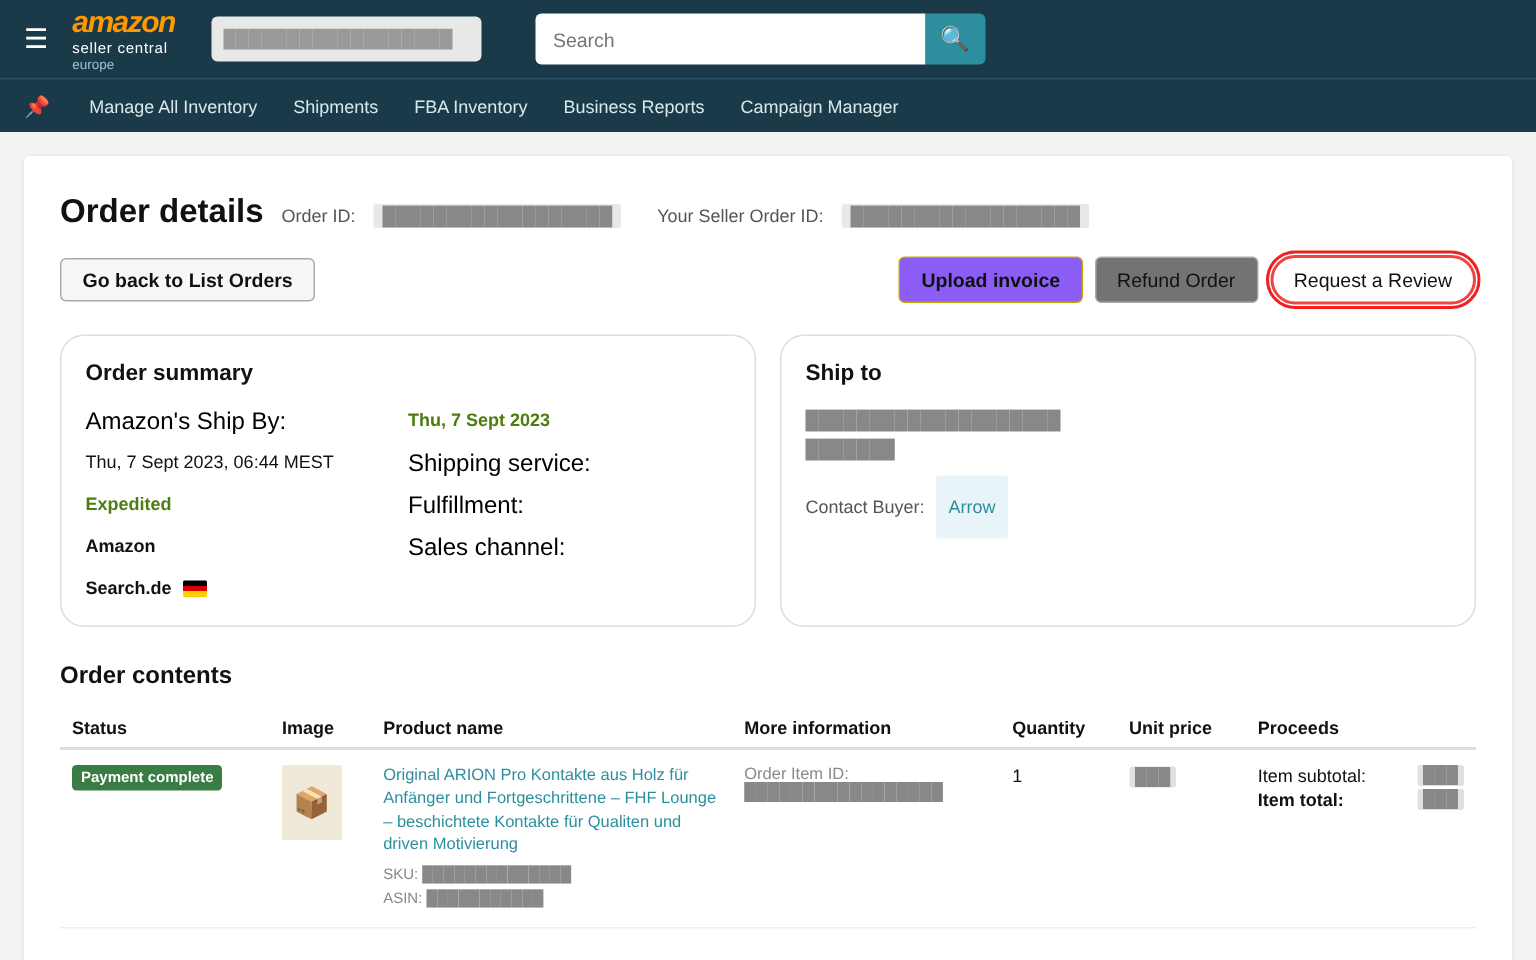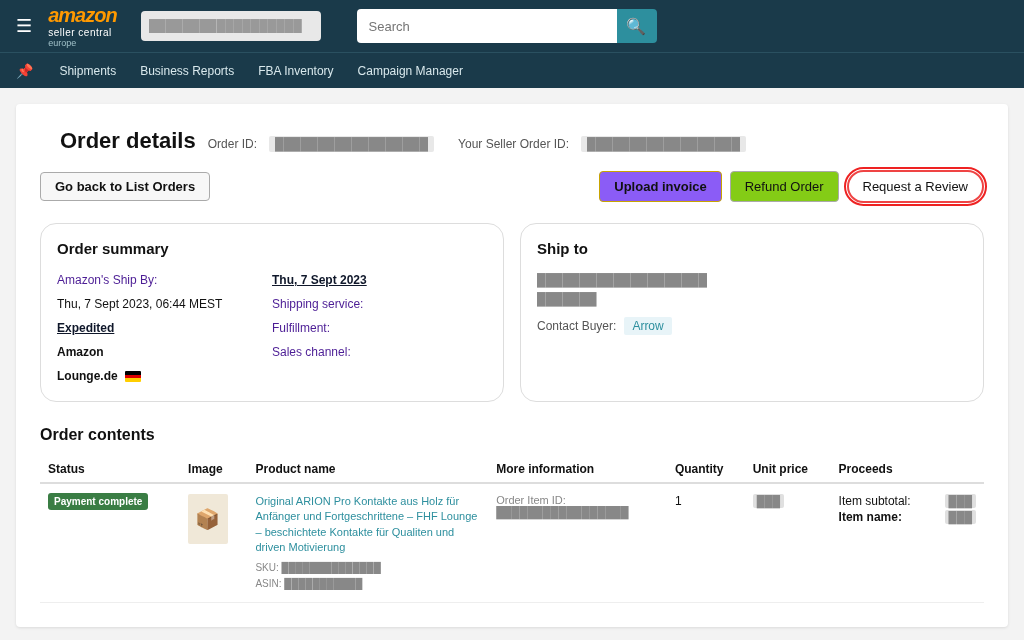--- a/index.html
+++ b/index.html
@@ -113,21 +113,20 @@
       box-shadow: 0 1px 3px rgba(0,0,0,0.1);
     }
 
     
     .order-header {
       display: flex;
       align-items: baseline;
       gap: 12px;
       margin-bottom: 16px;
       flex-wrap: wrap;
-      margin-left: 20px;
     }
     .order-title {
       font-size: 22px;
       font-weight: bold;
       color: #111;
     }
     .order-id-label {
       font-size: 12px;
       color: #555;
     }
@@ -177,21 +176,21 @@
       background: #8b5cf6;
       border: 1px solid #c8a400;
       border-radius: 4px;
       padding: 7px 14px;
       font-size: 13px;
       cursor: pointer;
       font-weight: bold;
       color: #111;
     }
     .btn-refund {
-      background: #84cc16;
+      background: #737373;
       border: 1px solid #aaa;
       border-radius: 4px;
       padding: 7px 14px;
       font-size: 13px;
       cursor: pointer;
       color: #111;
     }
     .btn-review {
       background: white;
       border: 2px solid #ef4444;
@@ -231,29 +230,29 @@
       font-weight: bold;
       margin-bottom: 14px;
       color: #111;
     }
     .summary-grid {
       display: grid;
       grid-template-columns: 1fr 1fr;
       gap: 6px 0;
     }
     .summary-label {
-      color: #4c1d95;
-      font-size: 12px;
+      color: #000000;
+      font-size: 16px;
       padding: 2px 0;
     }
     .summary-value {
       font-size: 12px;
       padding: 2px 0;
     }
-    .text-orange { color: #0f172a; font-weight: bold; text-decoration: underline; }
+    .text-orange { color: #4d7c0f; font-weight: bold; }
     .text-bold { font-weight: bold; }
 
     
     .ship-address {
       font-size: 12px;
       color: #888;
       line-height: 1.6;
       margin-bottom: 8px;
     }
     .ship-contact-row {
@@ -264,21 +263,21 @@
     .contact-label {
       font-size: 12px;
       color: #555;
       text-align: center;
     }
     .contact-link {
       color: #2d8f9e;
       font-size: 12px;
       text-decoration: none;
       background: #e8f4f8;
-      padding: 2px 8px;
+      padding: 14px 8px;
       border-radius: 2px;
     }
 
     
     .contents-title {
       font-size: 16px;
       font-weight: bold;
       margin-bottom: 12px;
       color: #111;
     }
@@ -371,23 +370,24 @@
   </div>
   <input class="top-search-bar" type="text" value="██████████████████" style="">
   <div class="search-main">
     <input type="text" style="width: 260px; height: 34px; border: none; border-radius: 4px 0px 0px 4px; padding: 0px 12px; font-size: 13px; outline: none;" placeholder="Search">
     <button class="search-btn">🔍</button>
   </div>
 </nav>
 
 <nav class="sec-nav">
   <span class="nav-pin">📌</span>
+  <a href="#">Manage All Inventory</a>
   <a href="#">Shipments</a>
+  <a href="#">FBA Inventory</a>
   <a href="#">Business Reports</a>
-  <a href="#">FBA Inventory</a>
   <a href="#">Campaign Manager</a>
 </nav>
 
 <div class="page-content">
 
   <div class="order-header">
     <span class="order-title">Order details</span>
     <span class="order-id-label">Order ID:</span>
     <span class="order-id-value">██████████████████</span>
     <span class="seller-order-label">Your Seller Order ID:</span>
@@ -414,21 +414,21 @@
         <span class="summary-value">Thu, 7 Sept 2023, 06:44 MEST</span>
 
         <span class="summary-label">Shipping service:</span>
         <span class="summary-value text-orange text-bold">Expedited</span>
 
         <span class="summary-label">Fulfillment:</span>
         <span class="summary-value text-bold">Amazon</span>
 
         <span class="summary-label">Sales channel:</span>
         <span class="summary-value text-bold">
-          <span>Lounge.de</span>
+          <span>Search.de</span>
           <span class="flag-de"></span>
         </span>
       </div>
     </div>
 
     <div class="ship-box">
       <div class="box-title">Ship to</div>
       <div class="ship-address">
         <div>████████████████████</div>
         <div>███████</div>
@@ -481,21 +481,21 @@
           <td>1</td>
           <td>
             <span class="price-blurred">███</span>
           </td>
           <td>
             <div class="proceeds-row">
               <span>Item subtotal:</span>
               <span class="price-blurred">███</span>
             </div>
             <div class="proceeds-row">
-              <strong>Item name:</strong>
+              <strong>Item total:</strong>
               <span class="price-blurred">███</span>
             </div>
           </td>
         </tr>
       </tbody>
     </table>
   </div>
 
 </div>
 

